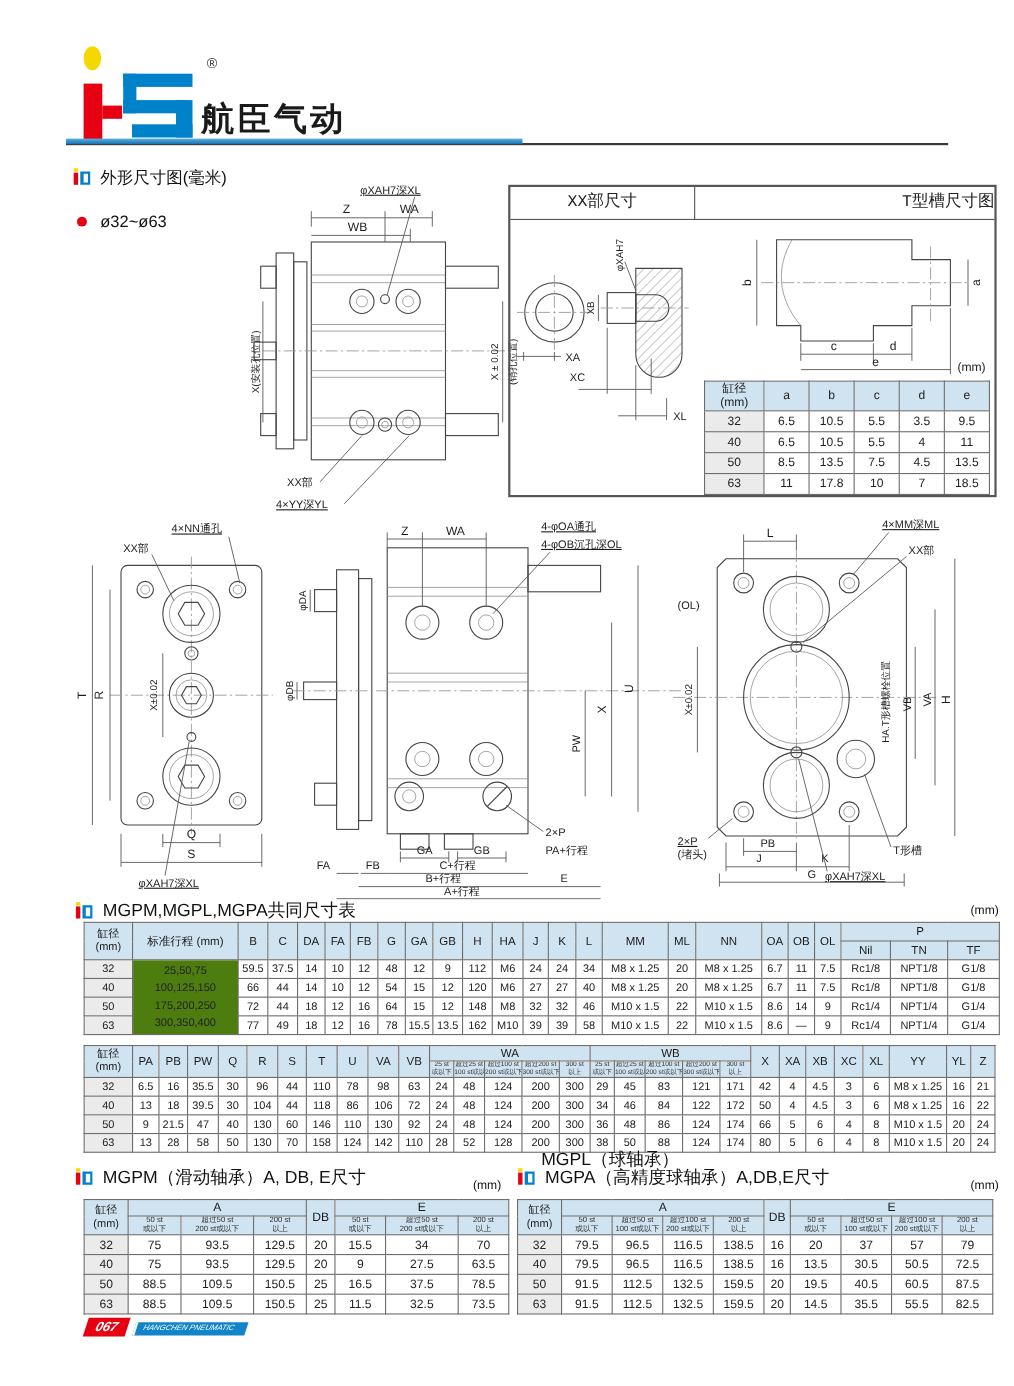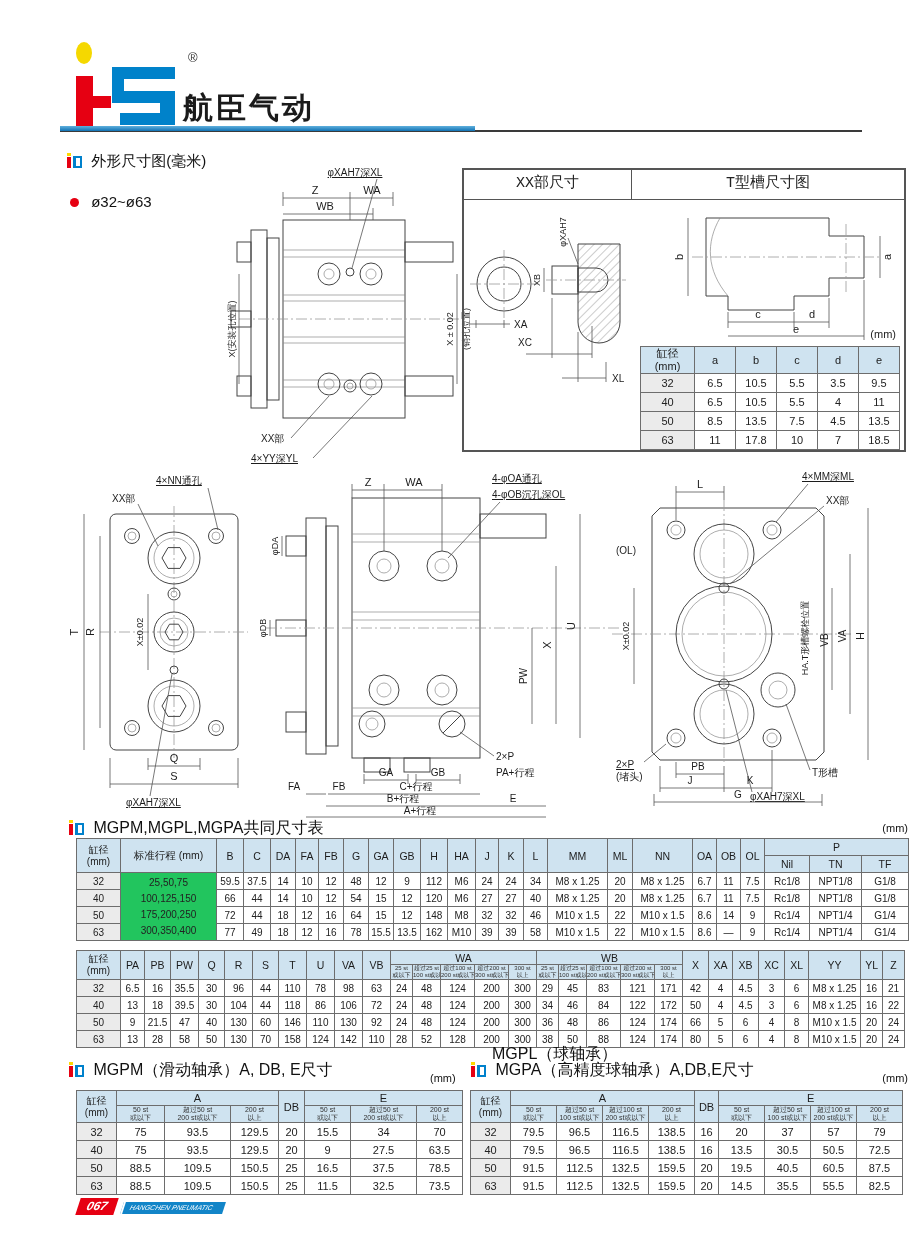--- a/index.html
+++ b/index.html
@@ -31,21 +31,21 @@
   svg .dim{stroke:#555;fill:none;stroke-width:.8;}
   svg text{font-family:"Liberation Sans",sans-serif;font-size:11px;fill:#1c1c1c;}
   svg .t9{font-size:9px;} svg .t10{font-size:10px;} svg .ul{text-decoration:underline;}
   svg .mid{text-anchor:middle;}
 
   
   .xxbox{position:absolute;left:462px;top:168px;width:444px;height:284px;border:2px solid #555;box-sizing:border-box;}
   .xxbox .hd{position:absolute;left:0;top:0;width:100%;height:30px;border-bottom:1.5px solid #555;box-sizing:border-box;font-family:Liberation Mono, monospace;}
   .xxbox .hd .c1{position:absolute;left:0;top:0;width:168px;height:30px;line-height:28px;text-align:center;
                  border-right:1.5px solid #555;box-sizing:border-box;font-size:15px;}
-  .xxbox .hd .c2{position:absolute;left:168px;top:0;right:0;height:30px;line-height:28px;text-align:center;font-size:15px;}
+  .xxbox .hd .c2{position:absolute;left:168px;top:0;right:0;height:30px;line-height:28px;text-align:right;font-size:15px;}
   .xxbox .unit{position:absolute;right:8px;top:158px;font-size:11px;}
 
   
   table{border-collapse:collapse;table-layout:fixed;background:#fff;}
   th,td{border:1px solid #6d6d6d;text-align:center;font-weight:normal;padding:0;
         white-space:nowrap;overflow:hidden;}
   thead th{background:#cfe3f0;color:#1c1c1c;}
   td.bore{background:#ebebeb;}
   .t0{position:absolute;left:176px;top:176px;width:259px;font-size:11px;}
   .t0 th{height:17px;font-size:11px;}
@@ -53,21 +53,21 @@
   .t0 td{height:18px;}
   .t1{position:absolute;left:76px;top:838px;width:832px;font-size:10px;}
   .t1 th{font-size:10.5px;height:16px;}
   .t1 td{height:16px;}
   .t2{position:absolute;left:76px;top:950px;width:828px;font-size:10px;}
   .t2 th{font-size:10.5px;}
   .t2 .grp{height:13px;}
   .t2 td{height:16px;}
   .tiny div{font-size:6px;line-height:7px;transform:none;color:#333;}
   .bore-h div{line-height:12px;font-size:10px;}
-  .stroke-cell{background:#22c55e;}
+  .stroke-cell{background:#4d7c0f;}
   .stroke-cell div{height:16px;line-height:16px;font-size:10px;}
   .t3{position:absolute;left:76px;top:1090px;width:386px;font-size:11px;}
   .t4{position:absolute;left:470px;top:1090px;width:432px;font-size:11px;}
   .t3 th,.t4 th{font-size:11px;}
   .t3 .grp,.t4 .grp{height:14px;}
   .t3 td,.t4 td{height:17px;}
   .sub2 div{font-size:7px;line-height:8px;color:#333;}
 
   .tbl-title{position:absolute;font-size:16px;color:#111;}
   .unit-lbl{position:absolute;font-size:11px;color:#111;}

